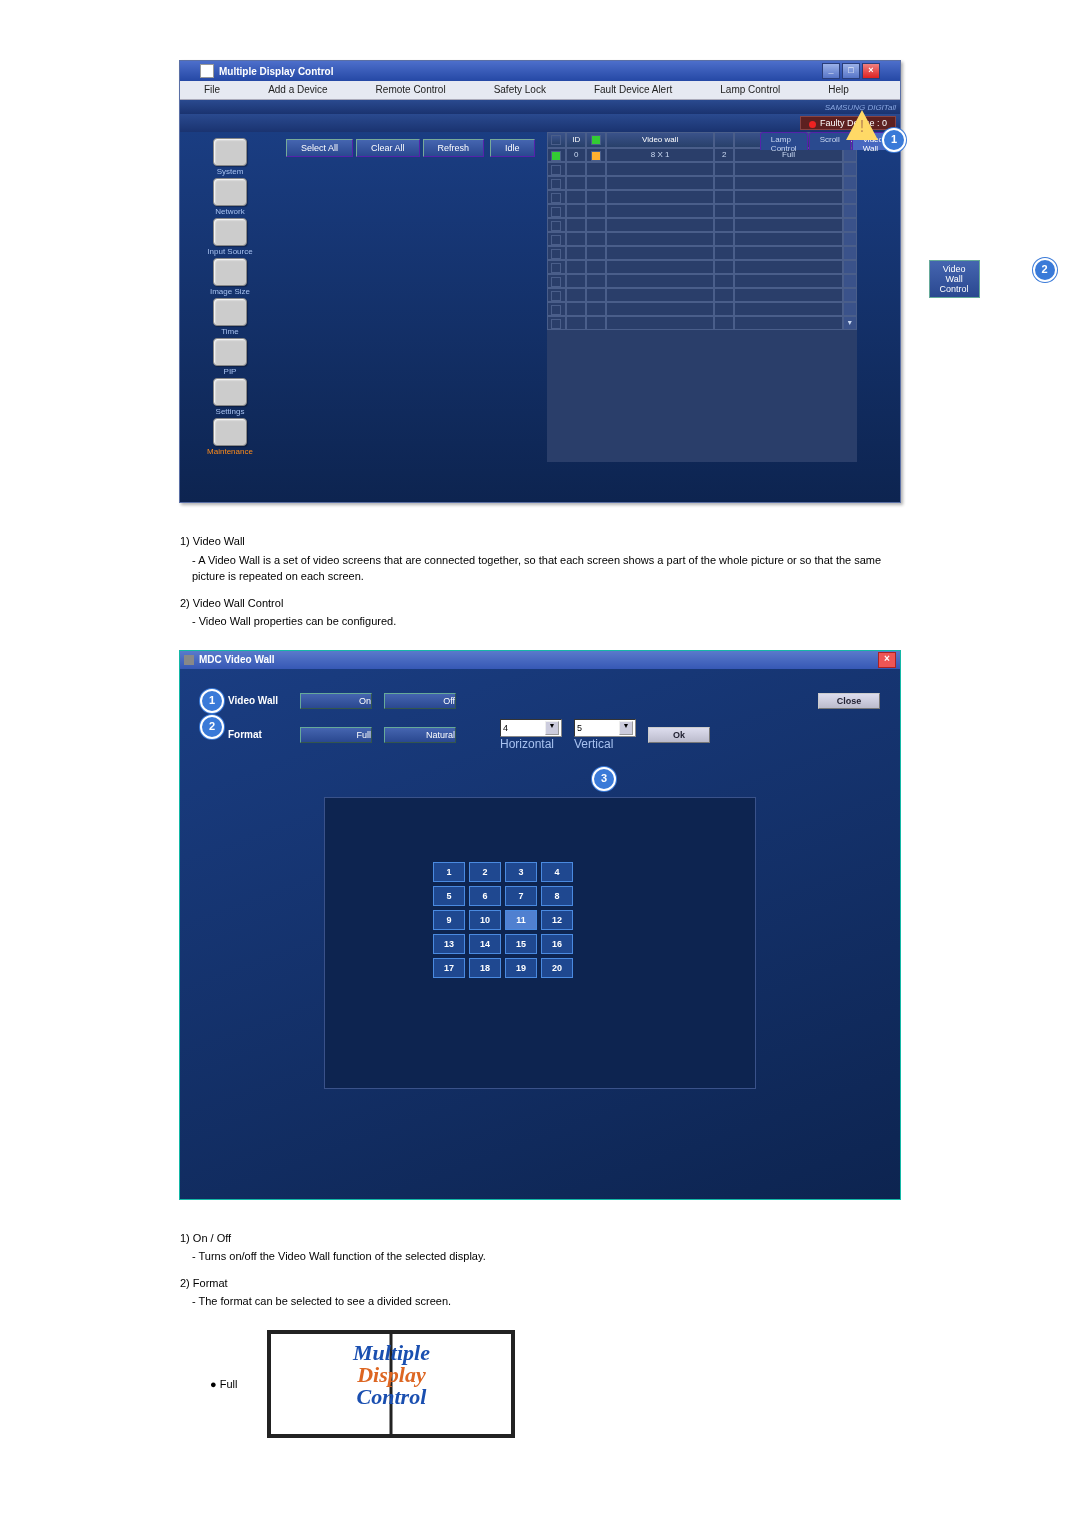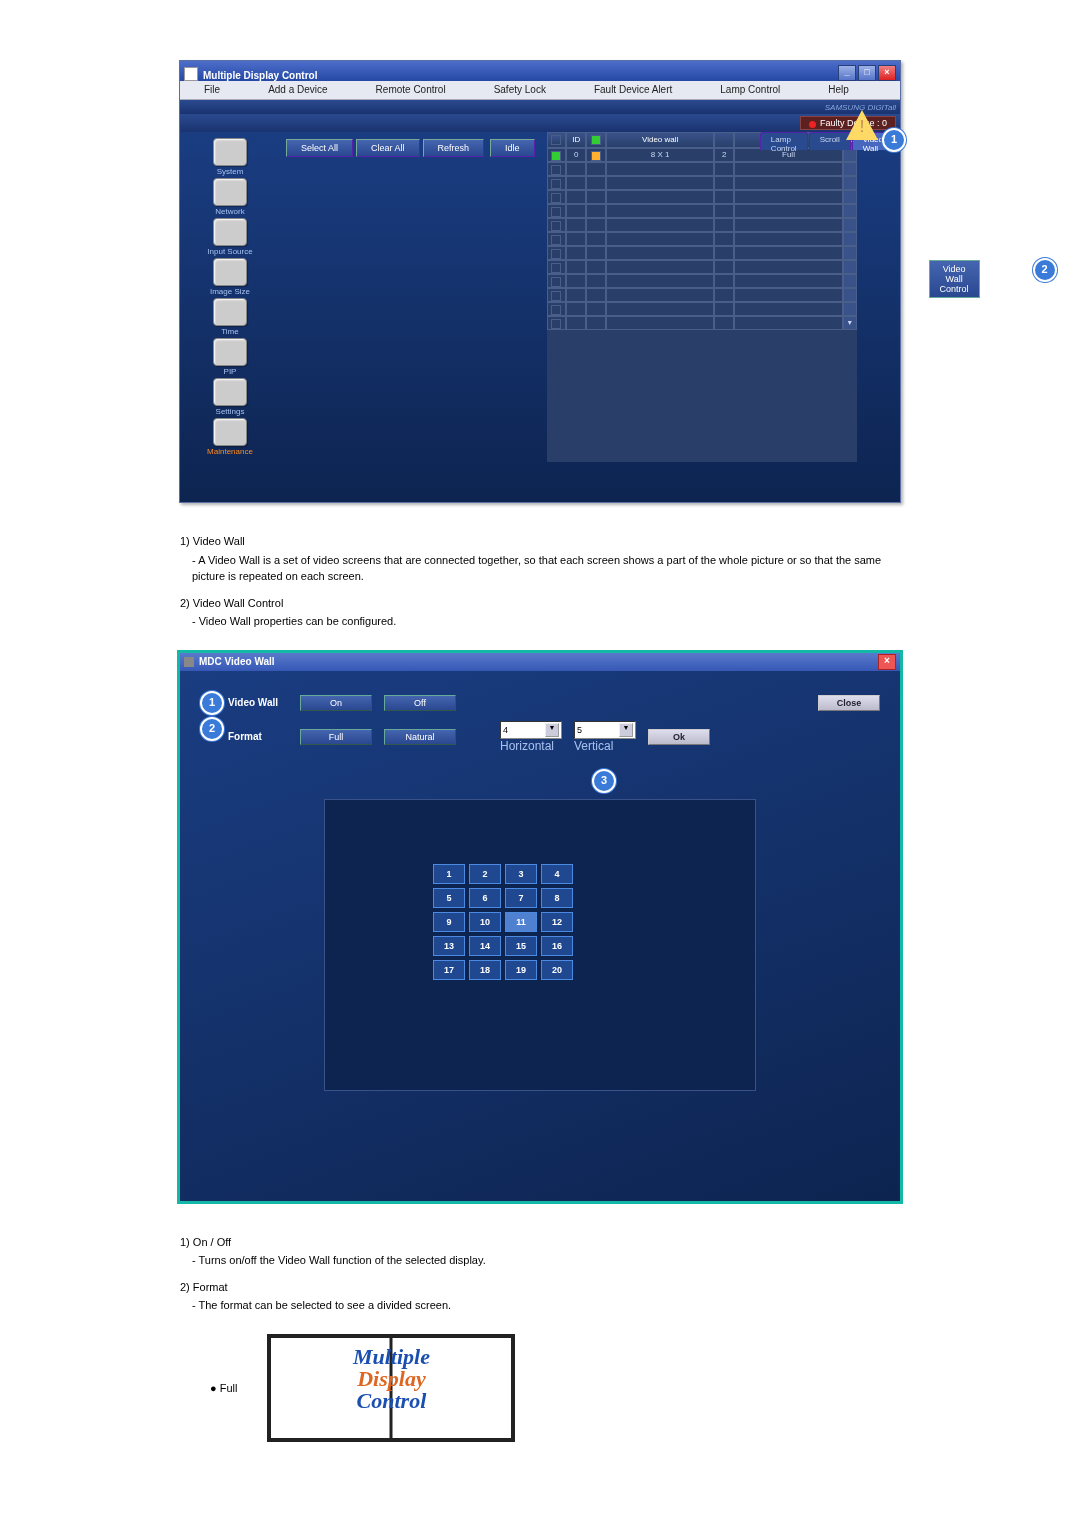--- a/index.html
+++ b/index.html
@@ -1,18 +1,18 @@
 <!DOCTYPE html>
 <html><head>
 <meta charset="utf-8">
 <style>
 body{margin:0;background:#fff;font-family:Verdana,Arial,sans-serif;font-size:11px;color:#000}
 .page{width:780px;margin:0 auto;padding:40px 20px}
 .win{width:720px;margin:20px auto;border:1px solid #5a6fa5;box-shadow:2px 2px 3px rgba(0,0,0,.3)}
-.titlebar{height:20px;background:linear-gradient(#4d6fcb,#2548a5);display:flex;align-items:flex-end;padding:0 4px;color:#fff;font-size:10px}
+.titlebar{height:20px;background:linear-gradient(#4d6fcb,#2548a5);display:flex;align-items:center;padding:0 20px;color:#fff;font-size:10px}
 .titlebar .ico{width:12px;height:12px;background:#fff;margin-right:5px;border:1px solid #999}
 .titlebar .t{flex:1;font-weight:bold}
 .winbtns{display:flex;gap:2px}
 .winbtn{width:16px;height:14px;background:linear-gradient(#9bb1e8,#5775c8);border:1px solid #2a3e7a;font-size:9px;text-align:center;line-height:12px;color:#fff;font-weight:bold}
 .winbtn.x{background:linear-gradient(#f08080,#d22);}
 .menubar{height:18px;background:#e6e9f2;border-bottom:1px solid #aab;display:flex;font-size:10px;color:#222}
 .menubar span{padding:3px 24px}
 .brandbar{height:14px;background:linear-gradient(#2a4a8f,#1a3370);display:flex;justify-content:flex-end;align-items:center;padding-right:4px;gap:8px}
 .sams{color:#88a6e0;font-size:8px;font-style:italic}
 .fault{background:#5d2020;color:#fff;font-size:9px;padding:1px 8px;border:1px solid #844;display:flex;align-items:flex-end;gap:4px}
@@ -45,29 +45,29 @@
 .alert{width:36px;height:36px;position:absolute;bottom:10px;right:20px}
 .alert .tri{width:0;height:0;border-left:16px solid transparent;border-right:16px solid transparent;border-bottom:30px solid #ffd966;margin:0 auto}
 .alert .ex{position:absolute;top:8px;left:0;width:100%;text-align:center;font-size:16px;color:#b85}
 .statusbar{height:24px;background:linear-gradient(#1a3d82,#0d2450);position:relative}
 
 .text{margin:30px 30px 20px;line-height:1.5}
 .text ul{list-style:none;padding-left:12px;margin:2px 0}
 .text ul li::before{content:"- "}
 .text .num{margin-top:10px}
 
-.win2{width:720px;margin:10px auto;border:3px solid #14b8a6}
+.win2{width:720px;margin:10px auto;border:1px solid #14b8a6}
 .titlebar2{height:18px;background:linear-gradient(#5a7acb,#3658b5);display:flex;align-items:center;padding:0 4px;color:#fff;font-size:10px}
 .titlebar2 .sq{width:10px;height:10px;background:#888;margin-right:5px}
 .titlebar2 .t{flex:1;font-weight:bold}
 .xbtn{width:16px;height:14px;background:#e55;border:1px solid #a22;color:#fff;text-align:center;line-height:12px;font-size:10px;font-weight:bold}
 .body2{height:490px;background:linear-gradient(160deg,#1a3d82,#0d2450);position:relative;padding:20px}
 .row2{display:flex;align-items:center;gap:12px;margin-bottom:10px;position:relative;margin-left:28px}
 .lab2{color:#fff;font-size:10px;font-weight:bold;width:60px}
-.btn2{background:linear-gradient(#4565b0,#2a4890);border:1px outset #6a9;color:#fff;font-size:9px;padding:2px 0;width:72px;text-align:center}
+.btn2{background:linear-gradient(#4565b0,#2a4890);border:1px outset #6a9;color:#fff;font-size:9px;padding:2px 0;width:72px;text-align:right}
 .closebtn{position:absolute;right:20px;background:linear-gradient(#dde,#bbc);border:1px outset #ccc;color:#223;font-size:9px;padding:2px 0;width:62px;text-align:center;font-weight:bold}
 .sel{width:56px;height:16px;background:#fff;border:1px inset #888;font-size:9px;padding:0 2px;display:flex;align-items:center;justify-content:space-between}
 .sel .dn{width:12px;height:12px;background:#ccd;border:1px outset #eee;font-size:7px;text-align:center}
 .sellab{color:#a8c2f0;font-size:12px;text-align:left;width:56px}
 .preview{position:absolute;top:128px;left:144px;width:430px;height:290px;background:#0d2450;border:1px solid #3a528a}
 .numgrid{position:absolute;top:64px;left:108px;display:grid;grid-template-columns:repeat(4,32px);grid-template-rows:repeat(5,20px);gap:4px}
 .numcell{background:#1f4890;border:1px solid #4a8ae0;color:#fff;font-size:9px;font-weight:bold;text-align:center;line-height:18px}
 .numcell.hl{background:#5080d0}
 
 .fullblock{display:flex;align-items:center;gap:30px;margin:20px 0 20px 60px}

